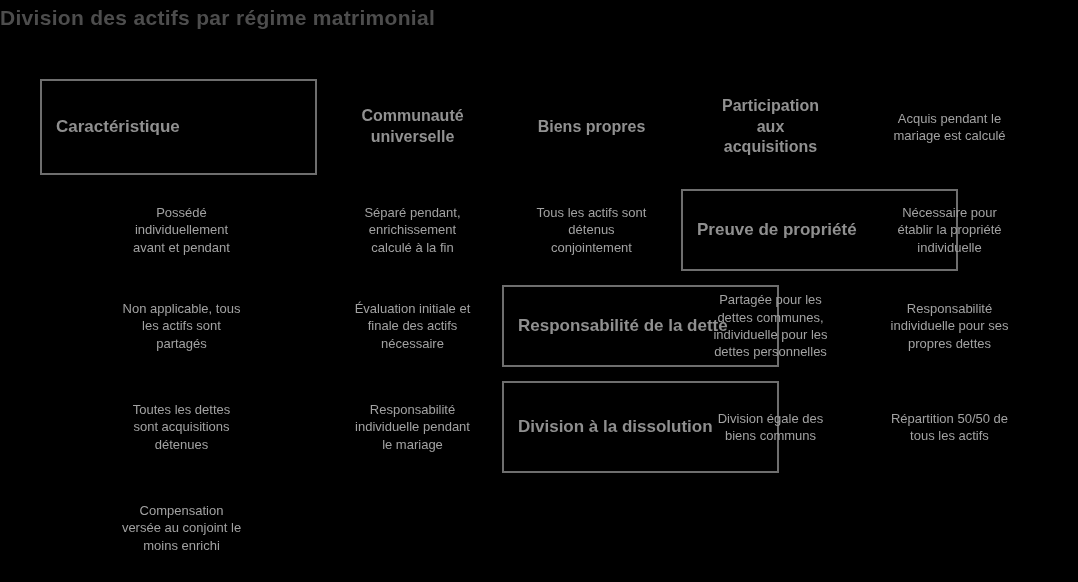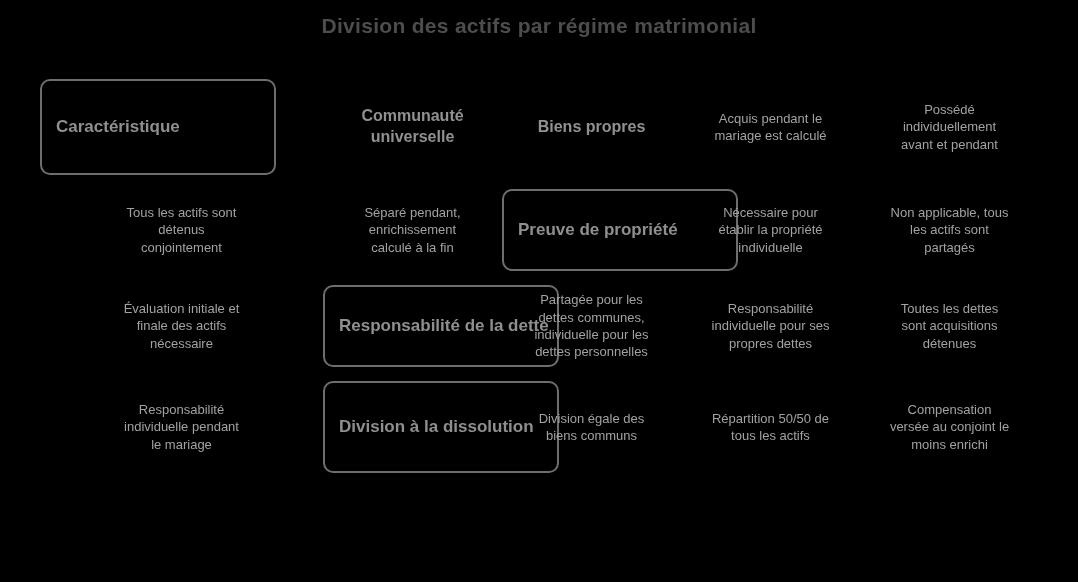--- a/index.html
+++ b/index.html
@@ -12,40 +12,39 @@
   }
   * { margin: 0; padding: 0; box-sizing: border-box; }
   html, body {
     width: 1078px; height: 582px;
     background: var(--background);
     overflow: hidden;
     font-family: "Liberation Sans", "DejaVu Sans", sans-serif;
   }
   .title {
     position: absolute;
-    top: 14px; left: 0; right: 0;
-    text-align: center;
+    top: 6px; left: 0; right: 0;
     font-size: 21px;
     font-weight: bold;
     letter-spacing: 0.3px;
     color: var(--title-text);
   }
   .grid {
     position: absolute;
     left: 40px; top: 79px;
     display: grid;
     grid-template-columns: 283px 179px 179px 179px 179px;
     grid-template-rows: 96px 82px 82px 92px 82px;
     row-gap: 14px;
   }
   .label-box {
-    width: 236px;
+    width: 277px;
     height: 100%;
     border: 2px solid var(--box-border);
-    border-radius: 10px;
+    border-radius: 0;
     display: flex;
     align-items: center;
     padding-left: 14px;
     font-weight: bold;
     font-size: 17px;
     color: var(--box-label-text);
   }
   .col-header {
     display: flex;
     align-items: center;
@@ -76,32 +75,35 @@
   <div class="title">Division des actifs par régime matrimonial</div>
 
   <div class="grid">
 
     <div class="label-box">
       <span>Caractéristique</span>
     </div>
     <div class="col-header">Communauté
 universelle</div>
     <div class="col-header">Biens propres</div>
+    <div class="col-header">Participation
+aux
+acquisitions</div>
 
     <div class="cell">Acquis pendant le
 mariage est calculé</div>
     <div class="cell">Possédé
 individuellement
 avant et pendant</div>
+    <div class="cell">Séparé pendant,
+enrichissement
+calculé à la fin</div>
     <div class="cell">Tous les actifs sont
 détenus
 conjointement</div>
-    <div class="cell">Séparé pendant,
-enrichissement
-calculé à la fin</div>
 
     <div class="label-box">
       <span>Preuve de propriété</span>
     </div>
     <div class="cell">Nécessaire pour
 établir la propriété
 individuelle</div>
     <div class="cell">Non applicable, tous
 les actifs sont
 partagés</div>

